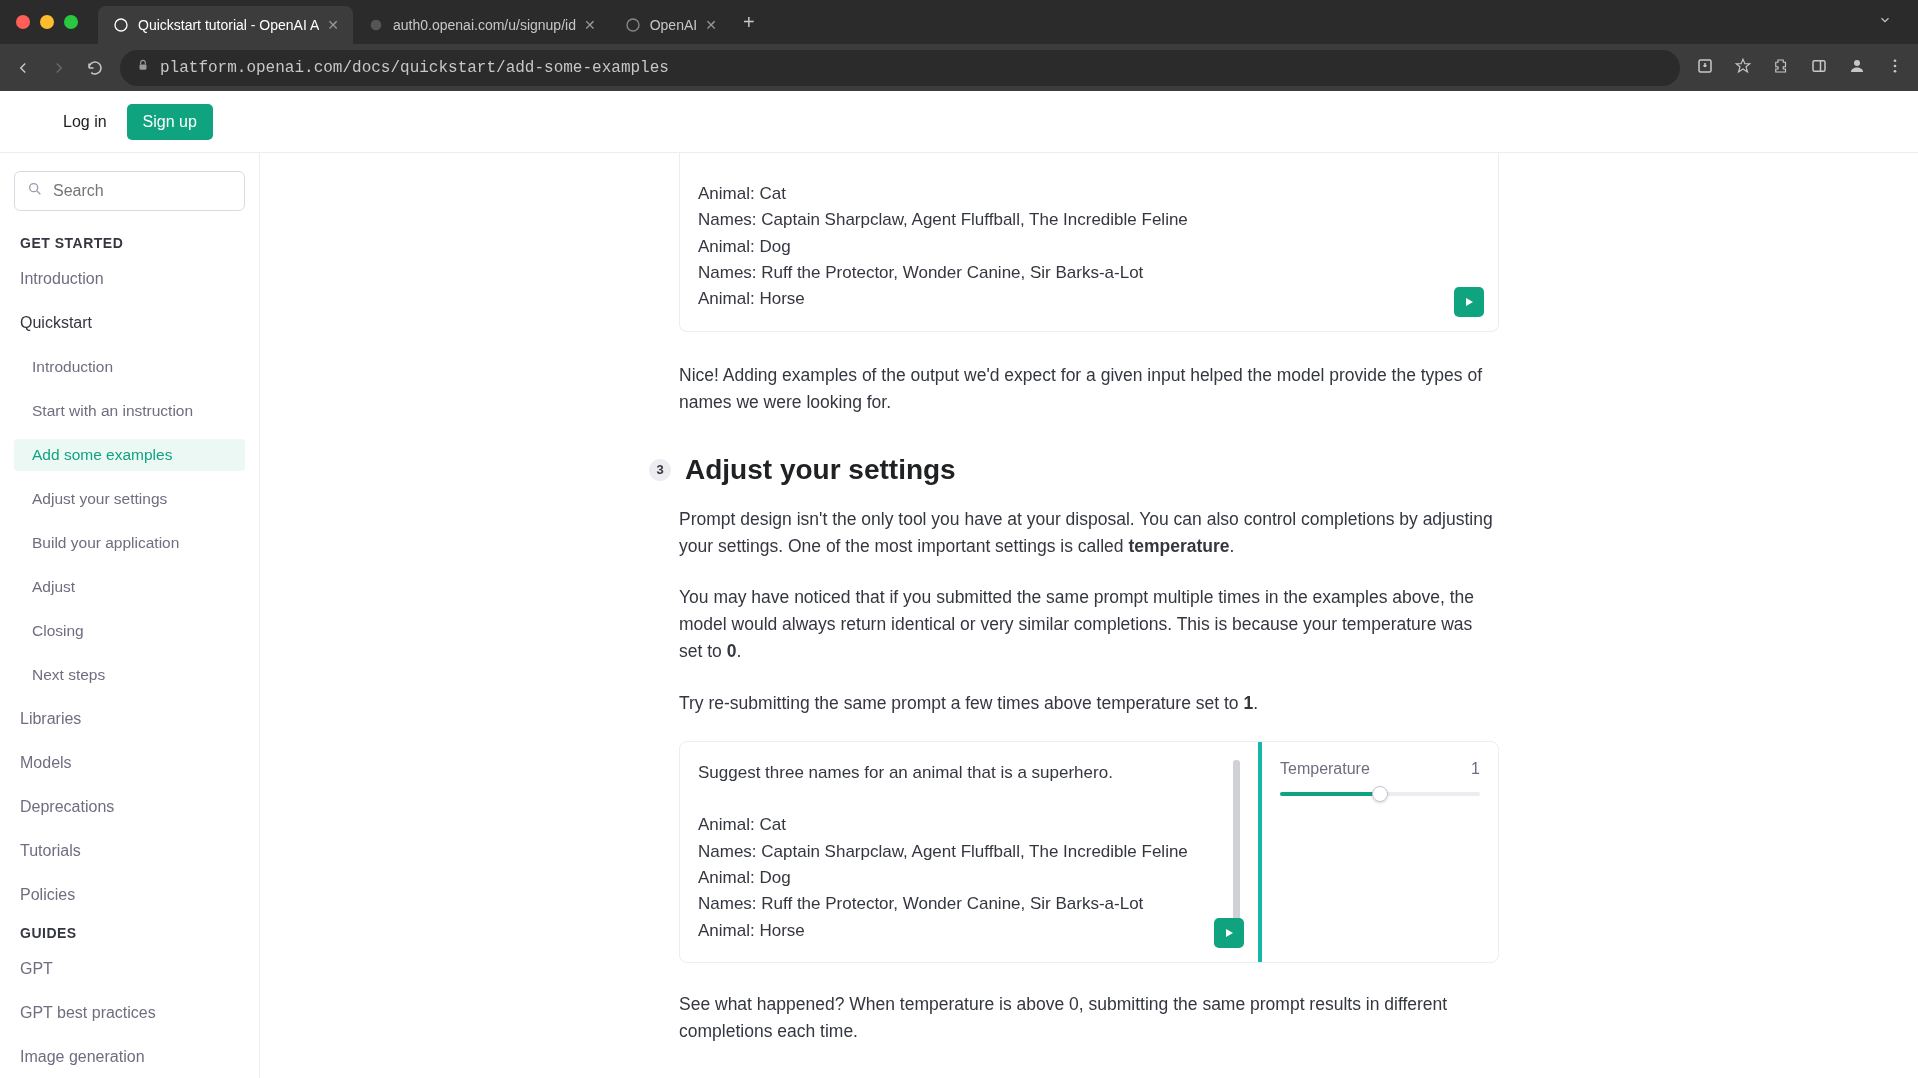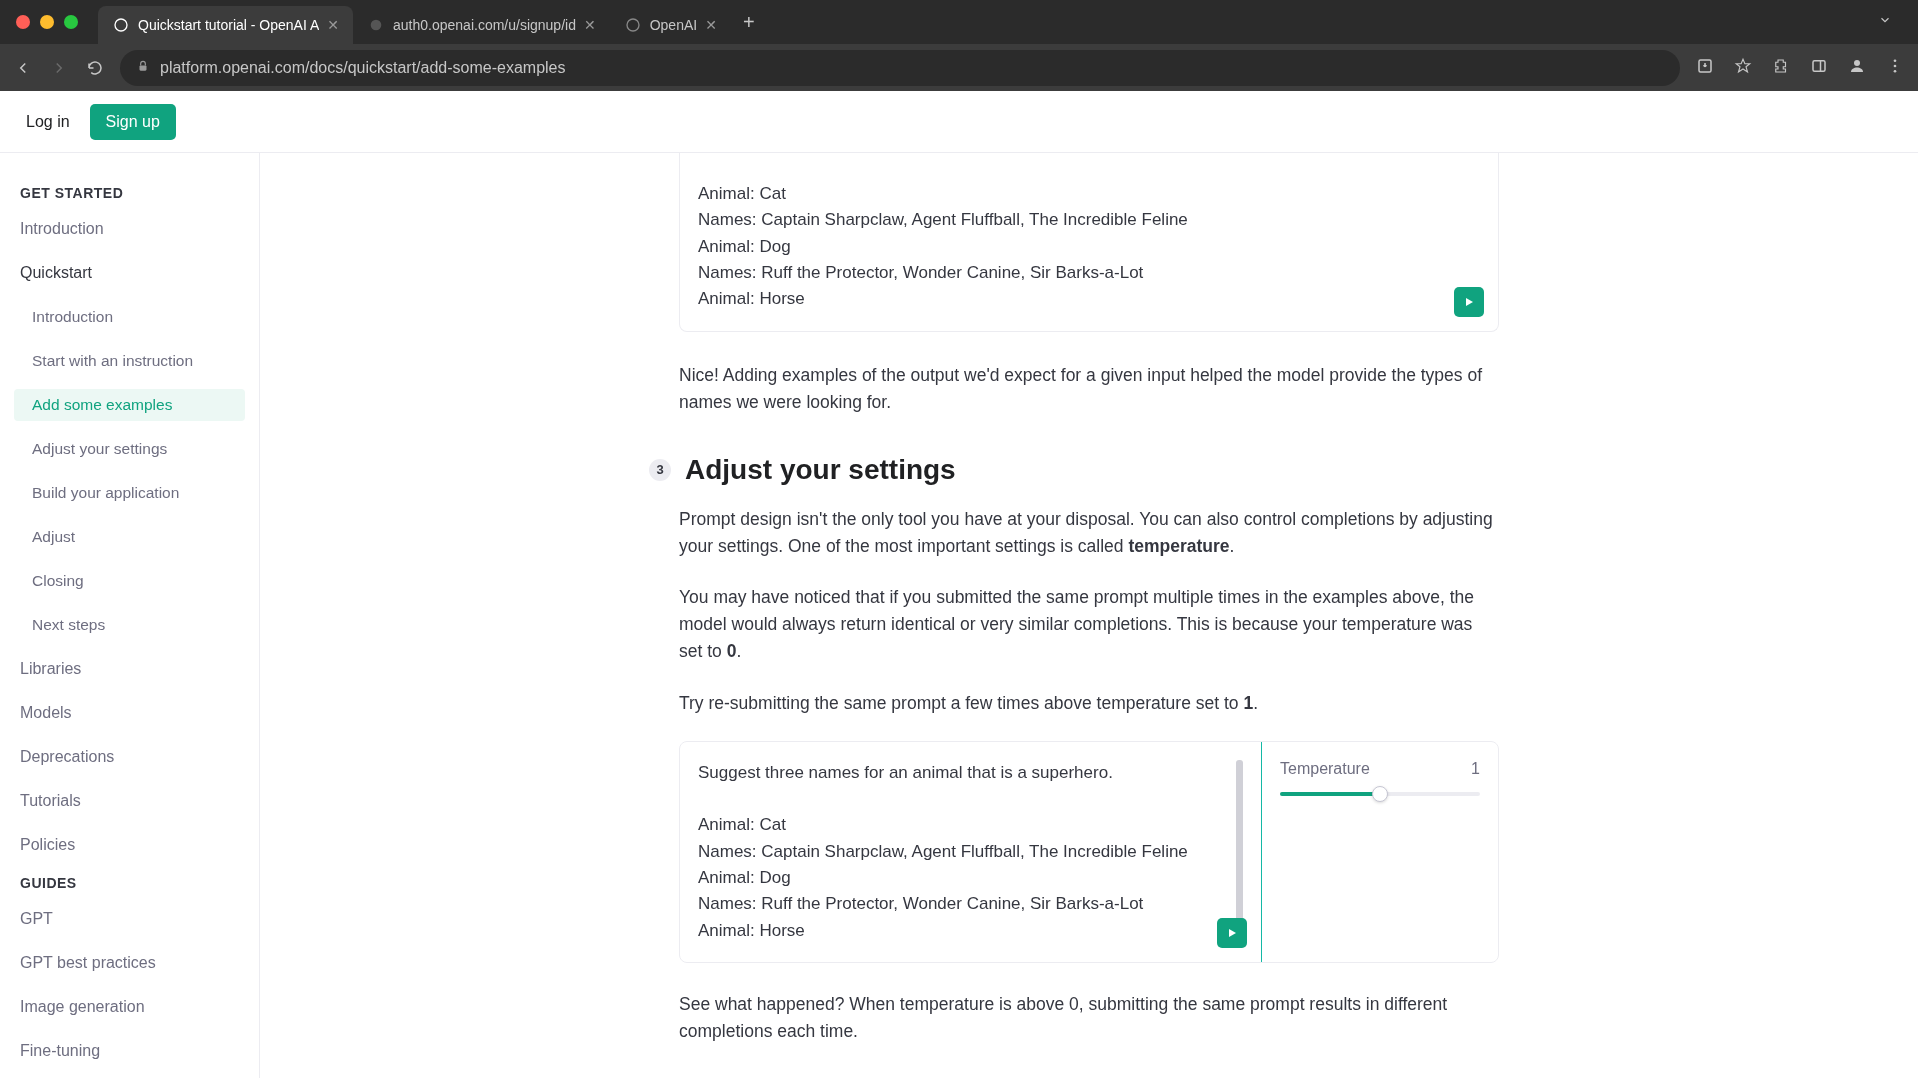--- a/index.html
+++ b/index.html
@@ -19,34 +19,34 @@
 .tab .favicon { width: 18px; height: 18px; border-radius: 3px; display:flex; align-items:center; justify-content:center; }
 .tab .favicon svg { width:16px; height:16px; }
 .tab .label { white-space: nowrap; overflow: hidden; text-overflow: ellipsis; flex:1; }
 .tab .close { color:#999; font-size:14px; }
 .new-tab { color:#c7c7c7; font-size:20px; padding:0 12px; cursor:pointer; }
 .chev-down { margin-left:auto; color:#c7c7c7; padding:0 14px; cursor:pointer; }
 .addr-bar { height:47px; background:#3c3c3c; display:flex; align-items:center; padding:0 14px; gap:16px; }
 .nav-btns { display:flex; gap:18px; align-items:center; }
 .nav-btn { color:#c7c7c7; cursor:pointer; display:flex; }
 .nav-btn.disabled { color:#6a6a6a; }
-.url-box { flex:1; background:#2b2b2b; border-radius:24px; height:36px; display:flex; align-items:center; padding:0 16px; gap:10px; color:#c7c7c7; font-size:16px; }
+.url-box { flex:1; background:#2b2b2b; border-radius:24px; height:36px; display:flex; align-items:center; padding:0 16px; gap:10px; color:#c7c7c7; font-size:16px;font-family:Liberation Mono, monospace; }
 .url-box .lock { color:#9a9a9a; }
 .right-icons { display:flex; gap:20px; align-items:center; color:#c7c7c7; }
 .right-icons > * { cursor:pointer; }
 
 
 .page-header { height:62px; border-bottom:1px solid #ececf1; display:flex; align-items:center; padding:0 26px; justify-content:space-between; }
 .header-left { display:flex; align-items:center; gap:26px; }
 .logo { width:30px; height:30px; }
 .header-nav { display:flex; gap:26px; }
 .header-nav a { color:#6e6e80; text-decoration:none; font-size:17px; cursor:pointer; }
 .header-nav a.active { color:#10a37f; }
 .header-right { display:flex; align-items:center; gap:20px; }
-.login { color:#202123; font-size:16px; cursor:pointer; }
+.login { color:#202123; font-size:16px; cursor:pointer;margin-left:37px; }
 .signup { background:#10a37f; color:#fff; padding:9px 16px; border-radius:5px; font-size:16px; cursor:pointer; border:none; }
 
 
 .page-body { display:flex; height:calc(1078px - 91px - 62px); }
 .sidebar { width:260px; padding:18px 14px; border-right:1px solid #ececf1; overflow-y:auto; height:100%; position:relative; }
 .sidebar::-webkit-scrollbar { width:6px; }
 .sidebar::-webkit-scrollbar-thumb { background:#d0d0d7; border-radius:3px; }
 .search-box { display:flex; align-items:center; border:1px solid #d9d9e3; border-radius:6px; padding:9px 12px; gap:10px; margin-bottom:24px; background:#fff; }
 .search-box input { border:none; outline:none; flex:1; font-size:16px; color:#6e6e80; background:transparent; }
 .side-section-title { font-size:14px; font-weight:700; color:#353740; letter-spacing:0.5px; margin:14px 0 10px 6px; }
@@ -61,21 +61,21 @@
 .code-card { border:1px solid #ececf1; border-radius:8px; padding:18px 18px; margin:0 0 30px 0; position:relative; font-size:17px; line-height:1.55; color:#353740; }
 .code-card .line { white-space:pre-wrap; }
 .play-btn { position:absolute; bottom:14px; right:14px; width:30px; height:30px; background:#10a37f; border-radius:5px; display:flex; align-items:center; justify-content:center; cursor:pointer; }
 .play-btn svg { fill:#fff; width:12px; height:12px; }
 .para { font-size:17.5px; line-height:1.55; color:#353740; margin:12px 0 24px 0; }
 .para strong { font-weight:700; }
 .h2row { display:flex; align-items:center; gap:14px; margin:38px 0 20px -30px; }
 .step-badge { width:22px; height:22px; border-radius:50%; background:#ececf1; color:#353740; font-size:13px; display:flex; align-items:center; justify-content:center; font-weight:600; }
 .h2 { font-size:28px; font-weight:700; color:#202123; }
 .split-card { display:flex; border:1px solid #ececf1; border-radius:8px; margin-bottom:28px; overflow:hidden; }
-.split-left { flex:1; padding:18px; position:relative; font-size:17px; line-height:1.55; color:#353740; border-right:1px solid #14b8a6; display:flex; }
+.split-left { flex:1; padding:18px; position:relative; font-size:17px; line-height:1.55; color:#353740; border-right:4px solid #14b8a6; display:flex; }
 .split-left-text { flex:1; padding-right:6px; }
 .split-right { width:236px; padding:18px; }
 .temp-row { display:flex; justify-content:space-between; font-size:16px; color:#6e6e80; margin-bottom:14px; }
 .slider { position:relative; height:4px; background:#ececf1; border-radius:2px; margin-top:8px; }
 .slider .fill { position:absolute; left:0; top:0; height:100%; width:50%; background:#10a37f; border-radius:2px; }
 .slider .thumb { position:absolute; top:50%; left:50%; transform:translate(-50%,-50%); width:16px; height:16px; border-radius:50%; background:#fff; border:1px solid #c5c5d2; box-shadow:0 1px 3px rgba(0,0,0,0.15); }
 .inner-scroll { width:7px; background:#d0d0d7; border-radius:3px; align-self:stretch; margin-left:8px; }
 .split-left .play-btn { right:14px; bottom:14px; }
 </style>
 </head>
@@ -179,20 +179,28 @@
 
 <div class="page-header">
   <div class="header-right">
     <span class="login">Log in</span>
     <button class="signup">Sign up</button>
   </div>
 </div>
 
 <div class="page-body">
   <div class="sidebar">
+    <div class="search-box">
+      <span><svg width="16" height="16" viewBox="0 0 24 24">
+            <circle cx="10" cy="10" r="6" stroke="#9a9aab" stroke-width="2" fill="none"></circle>
+            <line x1="15" y1="15" x2="20" y2="20" stroke="#9a9aab" stroke-width="2"></line>
+          </svg></span>
+      <input placeholder="Search" style="">
+
+    </div>
 
     <div class="side-section-title">GET STARTED</div>
     <span class="side-item">Introduction</span>
     <span class="side-item parent">Quickstart</span>
     <span class="side-item l2">Introduction</span>
     <span class="side-item l2">Start with an instruction</span>
     <span class="side-item l2 active">Add some examples</span>
     <span class="side-item l2">Adjust your settings</span>
     <span class="side-item l2">Build your application</span>
     <span class="side-item l2">Adjust</span>

